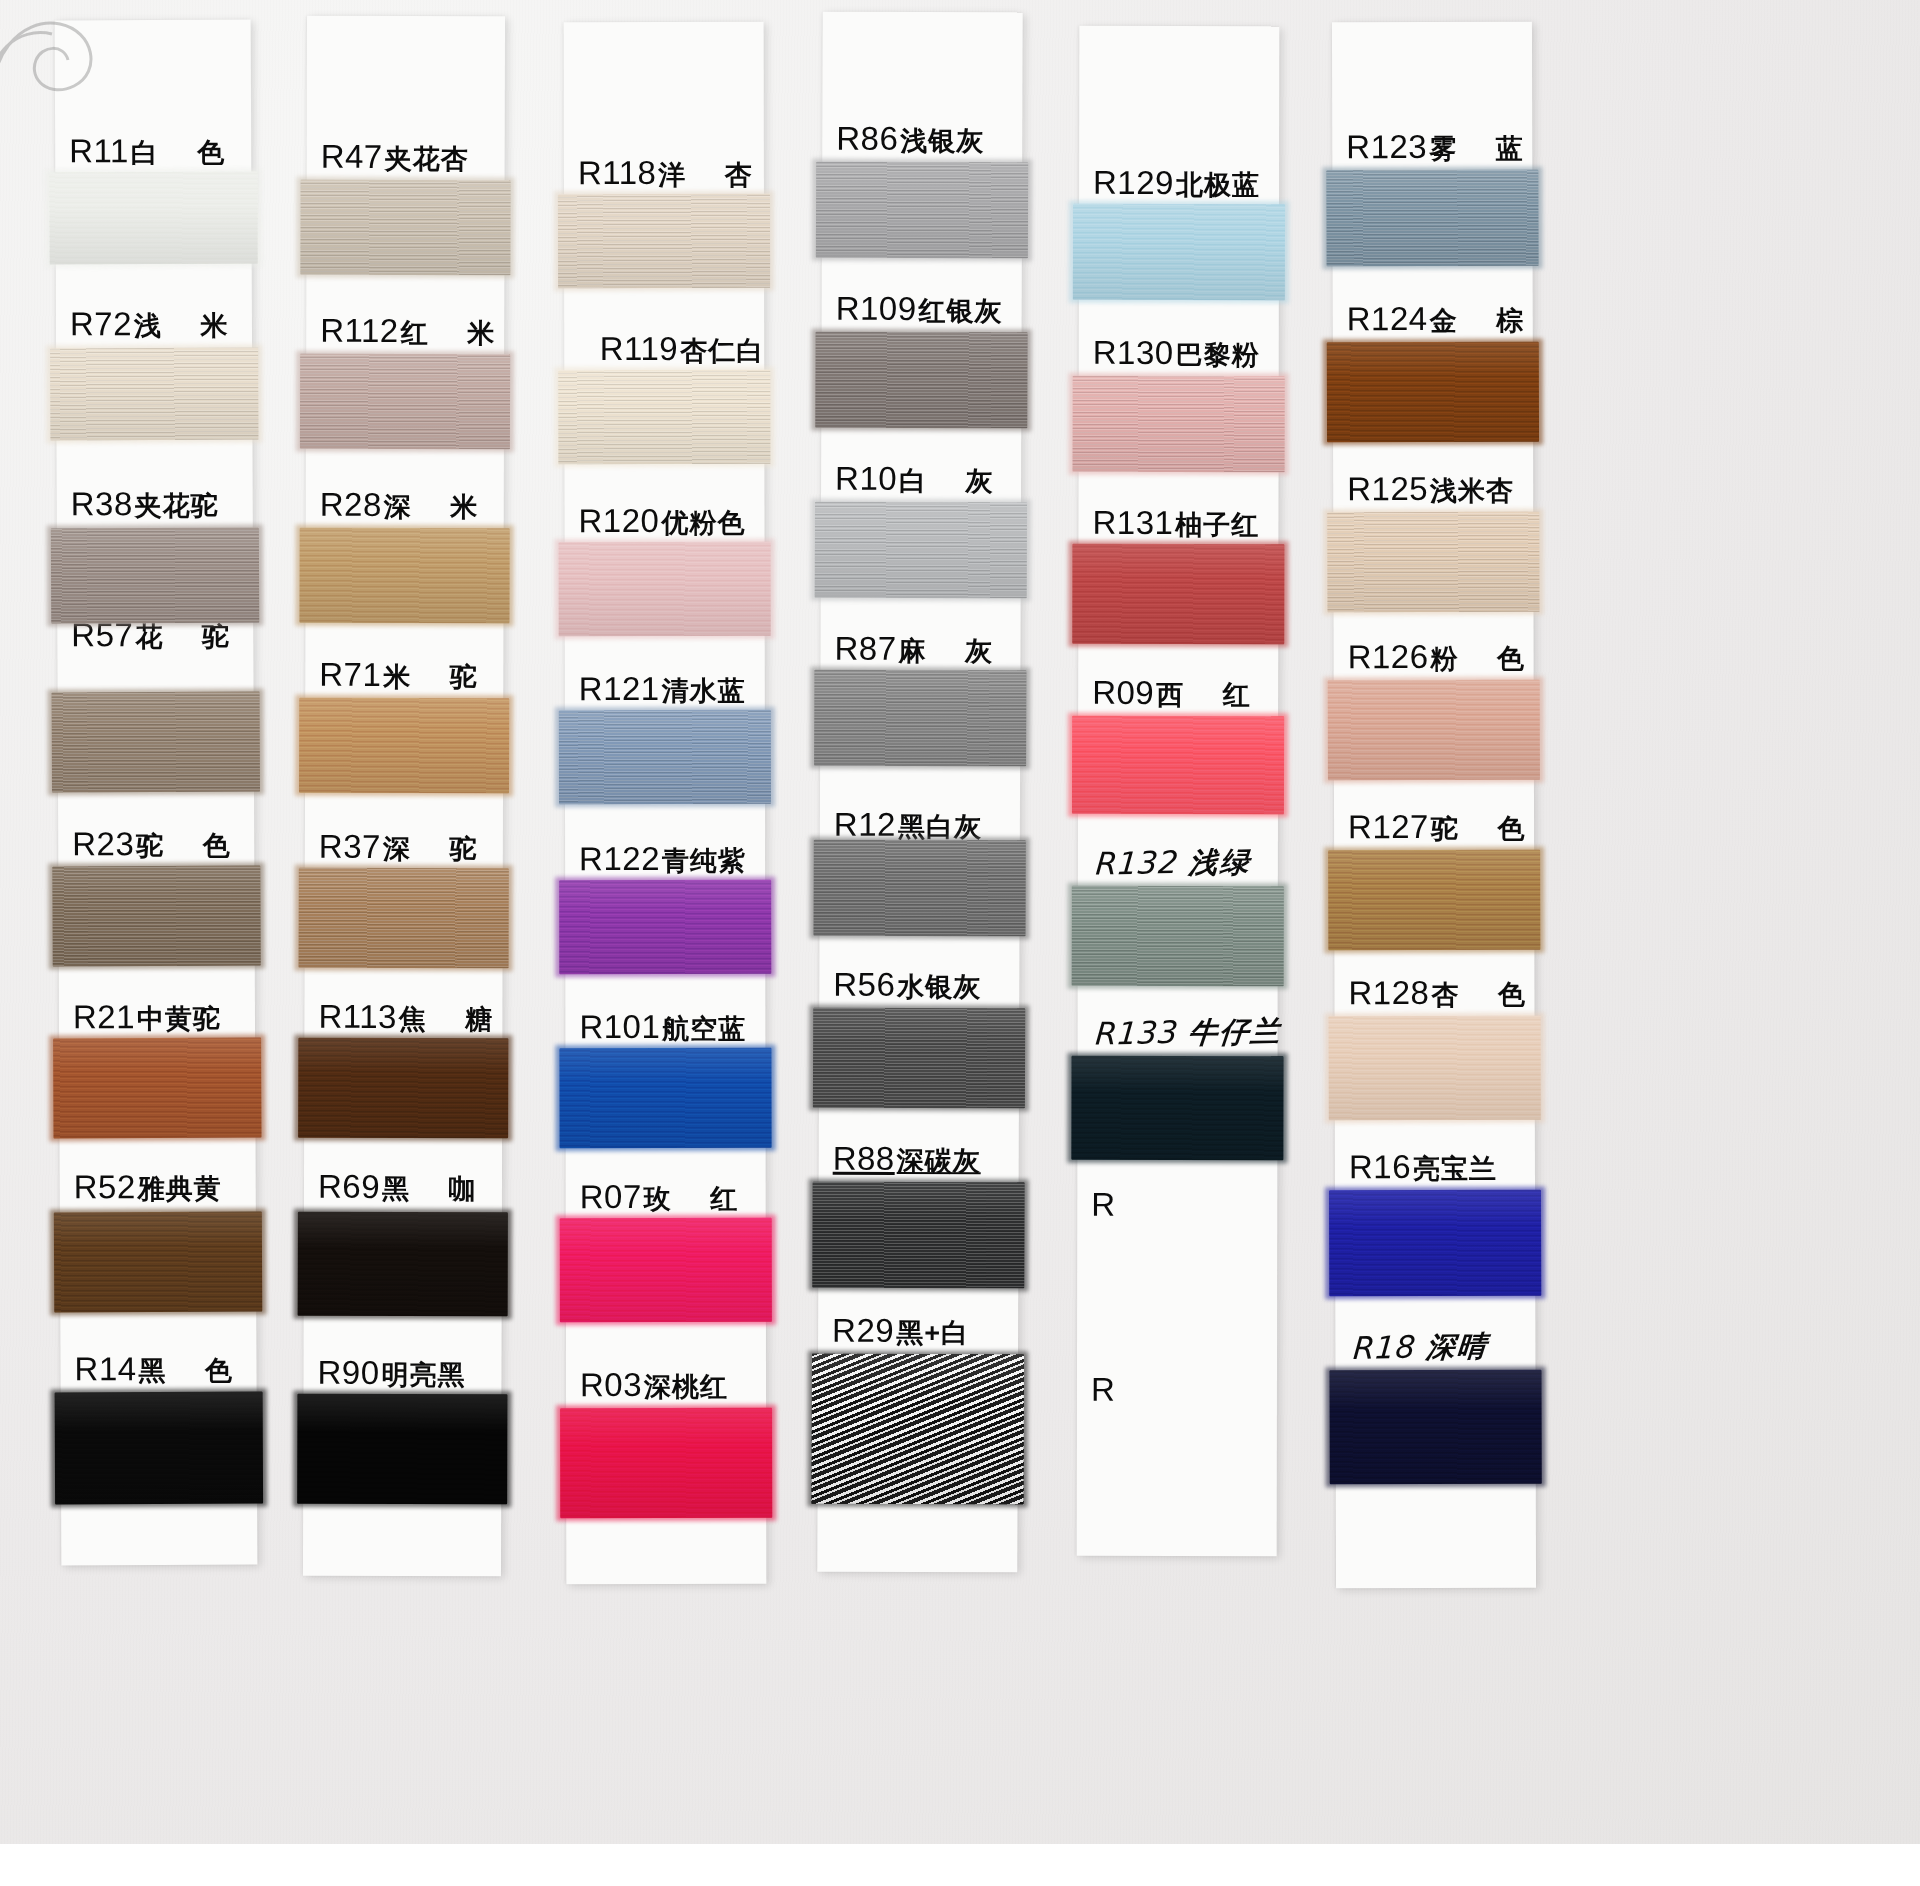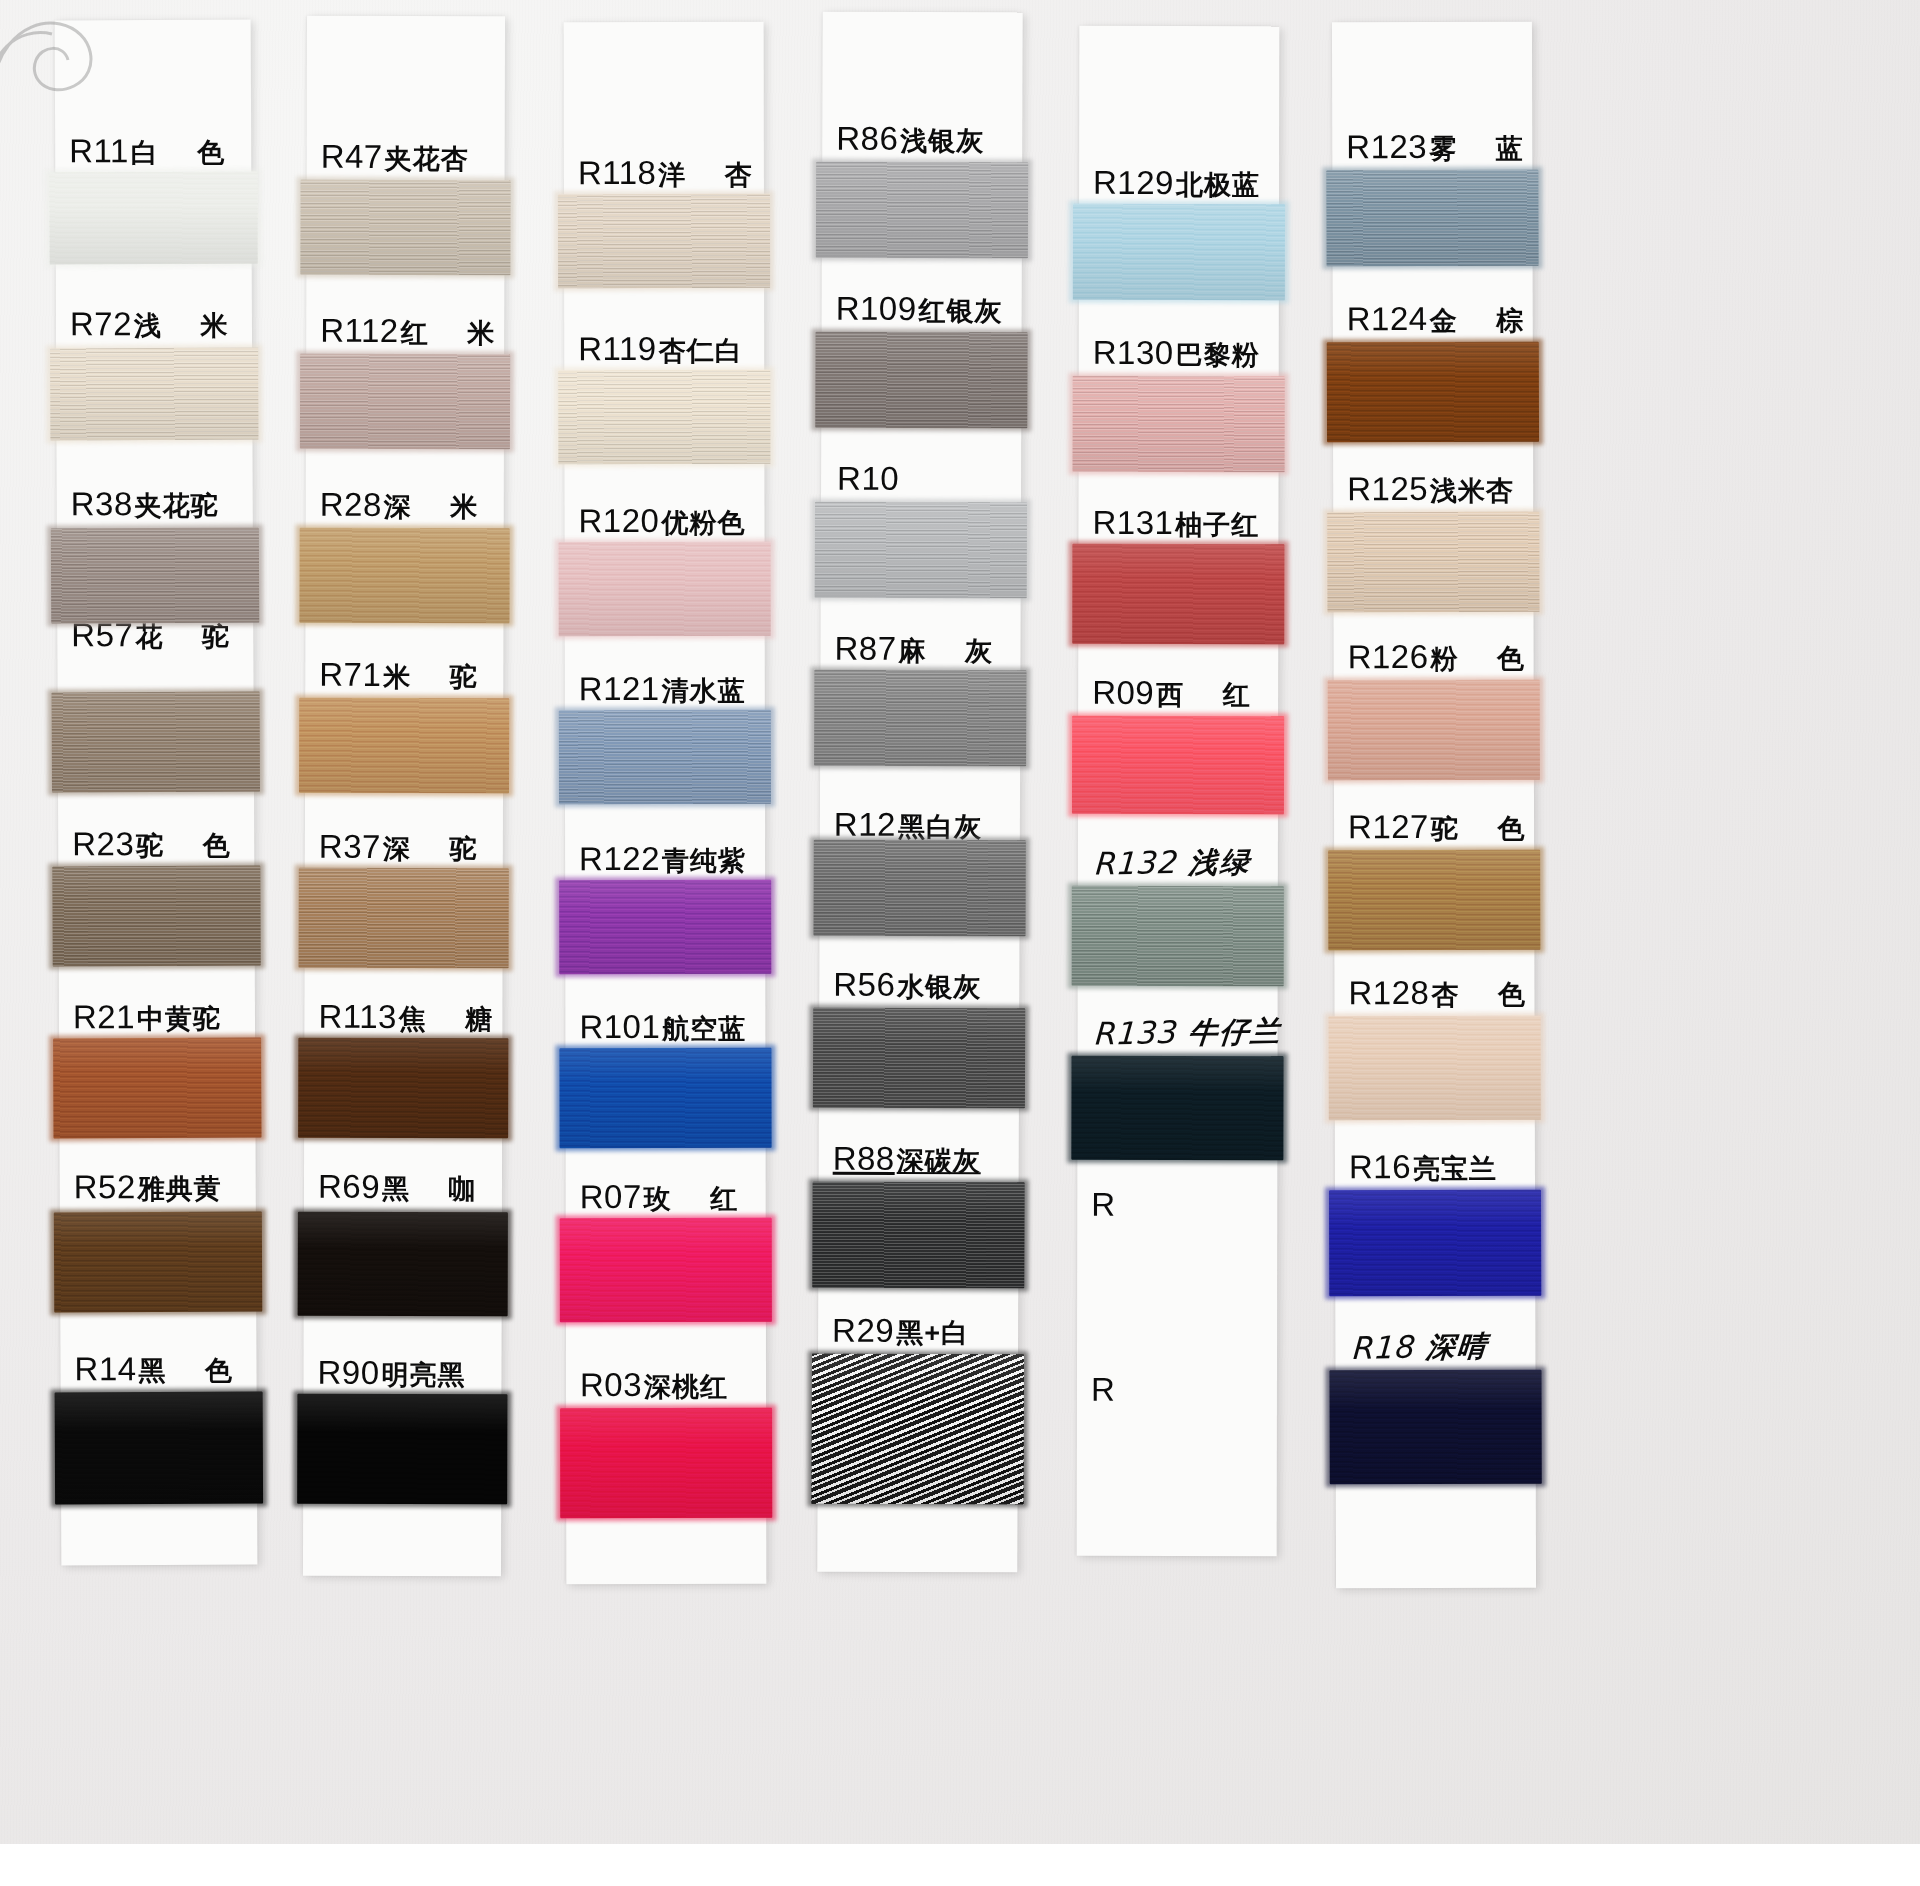--- a/index.html
+++ b/index.html
@@ -286,21 +286,21 @@
       <div class="strip" style="left: 565px; top: 22px; width: 200px; height: 1562px; background: rgb(251, 251, 250); transform: rotate(-0.1deg);">
         <div class="label" style="top: 132px; padding-left: 14px;">
           <span class="code">R118</span>
           <span class="cname sp">洋  杏</span>
         </div>
         <div class="swatch heather" style="top: 172px; height: 94px; left: -6px; width: 212px; background: rgb(227, 214, 197);">
           <div class="fuzz" style="background: rgb(227, 214, 197);"></div>
           <div class="fibre"></div>
           <div class="shade"></div>
         </div>
-        <div class="label" style="top: 308px; padding-left: 14px;">
+        <div class="label" style="top: 308px; padding-left: 14px; justify-content: flex-end;">
           <span class="code">R119</span>
           <span class="cname">杏仁白</span>
         </div>
         <div class="swatch heather" style="top: 348px; height: 94px; left: -6px; width: 212px; background: rgb(238, 227, 209);">
           <div class="fuzz" style="background: rgb(238, 227, 209);"></div>
           <div class="fibre"></div>
           <div class="shade"></div>
         </div>
         <div class="label" style="top: 480px; padding-left: 14px;">
           <span class="code">R120</span>
@@ -369,21 +369,21 @@
         </div>
         <div class="label" style="top: 278px; padding-left: 14px;">
           <span class="code">R109</span>
           <span class="cname">红银灰</span>
         </div>
         <div class="swatch heather" style="top: 320px; height: 96px; left: -6px; width: 212px; background: rgb(129, 120, 116);">
           <div class="fuzz" style="background: rgb(129, 120, 116);"></div>
           <div class="fibre"></div>
           <div class="shade"></div>
         </div>
-        <div class="label" style="top: 448px; padding-left: 14px; flex-direction: column;">
+        <div class="label" style="top: 448px; padding-left: 14px;">
           <span class="code">R10</span>
           <span class="cname sp">白  灰</span>
         </div>
         <div class="swatch heather" style="top: 490px; height: 96px; left: -6px; width: 212px; background: rgb(185, 187, 189);">
           <div class="fuzz" style="background: rgb(185, 187, 189);"></div>
           <div class="fibre"></div>
           <div class="shade"></div>
         </div>
         <div class="label" style="top: 618px; padding-left: 14px;">
           <span class="code">R87</span>

